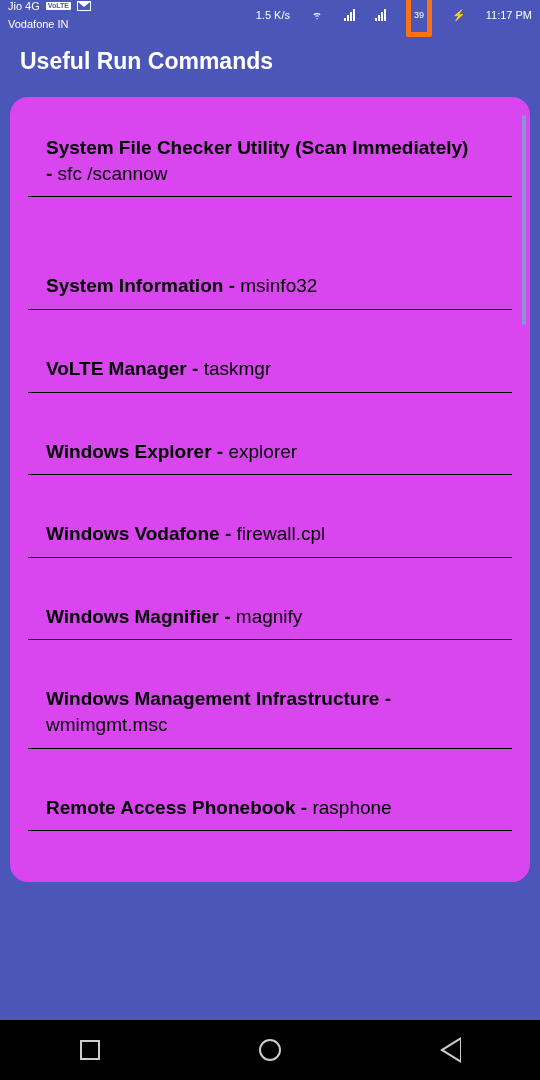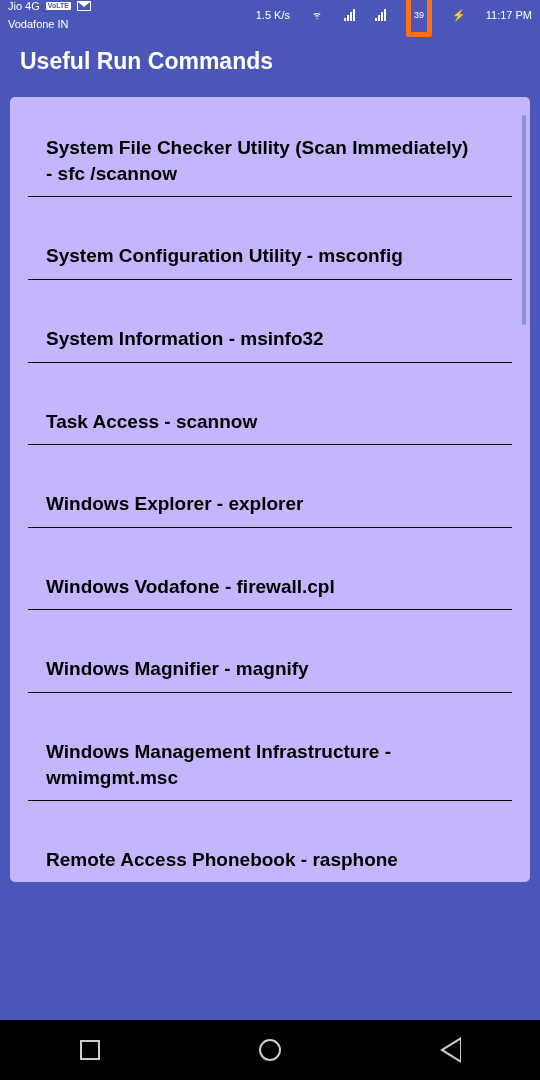--- a/index.html
+++ b/index.html
@@ -87,23 +87,23 @@
       font-size: 9px;
       border-radius: 2px;
     }
     .app-bar {
       padding: 18px 20px 22px;
       color: white;
       font-size: 23px;
       font-weight: bold;
     }
     .card {
-      background: #c4b5fd;
+      background: #d946ef;
       margin: 0 10px;
-      border-radius: 5px;
+      border-radius: 18px;
       padding: 30px 0 20px;
       height: 785px;
       overflow: hidden;
       position: relative;
     }
     .scroll-indicator {
       position: absolute;
       right: 4px;
       top: 18px;
       width: 4px;
@@ -121,21 +121,21 @@
     }
     .item-text {
       font-size: 19px;
       line-height: 1.35;
       color: #000;
     }
     .item-title {
       font-weight: bold;
     }
     .item-command {
-      font-weight: bold;
+      font-weight: normal;
     }
     .spacer {
       height: 30px;
     }
     .nav-bar {
       position: absolute;
       bottom: 0;
       left: 0;
       right: 0;
       height: 60px;
@@ -212,30 +212,27 @@
   <span>Useful Run Commands</span>
 </div>
 
 <div class="card">
   <div class="scroll-indicator"></div>
   <div id="list">
       <div class="list-item">
         <div class="item-text"><span class="item-title">System File Checker Utility (Scan Immediately)</span><br><span class="item-title">- </span><span class="item-command">sfc /scannow</span></div>
       </div>
       <div class="spacer"></div>
-      <div class="list-item">
-        <div class="item-text"><span class="item-title">System Configuration Utility - </span><span class="item-command">msconfig</span></div>
-      </div>
       <div class="spacer"></div>
       <div class="list-item">
         <div class="item-text"><span class="item-title">System Information - </span><span class="item-command">msinfo32</span></div>
       </div>
       <div class="spacer"></div>
       <div class="list-item">
-        <div class="item-text"><span class="item-title">Task Access - </span><span class="item-command">scannow</span></div>
+        <div class="item-text"><span class="item-title">VoLTE Manager - </span><span class="item-command">taskmgr</span></div>
       </div>
       <div class="spacer"></div>
       <div class="list-item">
         <div class="item-text"><span class="item-title">Windows Explorer - </span><span class="item-command">explorer</span></div>
       </div>
       <div class="spacer"></div>
       <div class="list-item">
         <div class="item-text"><span class="item-title">Windows Vodafone - </span><span class="item-command">firewall.cpl</span></div>
       </div>
       <div class="spacer"></div>

